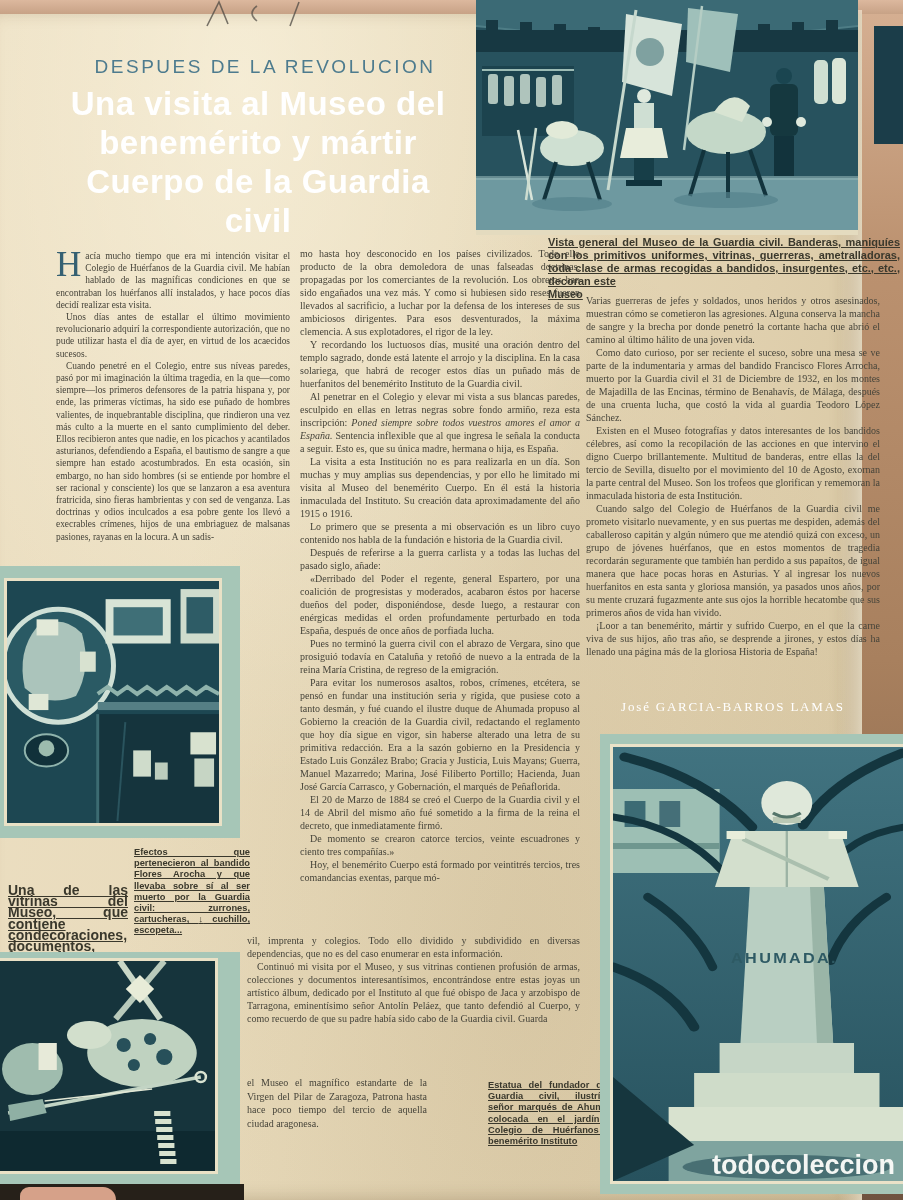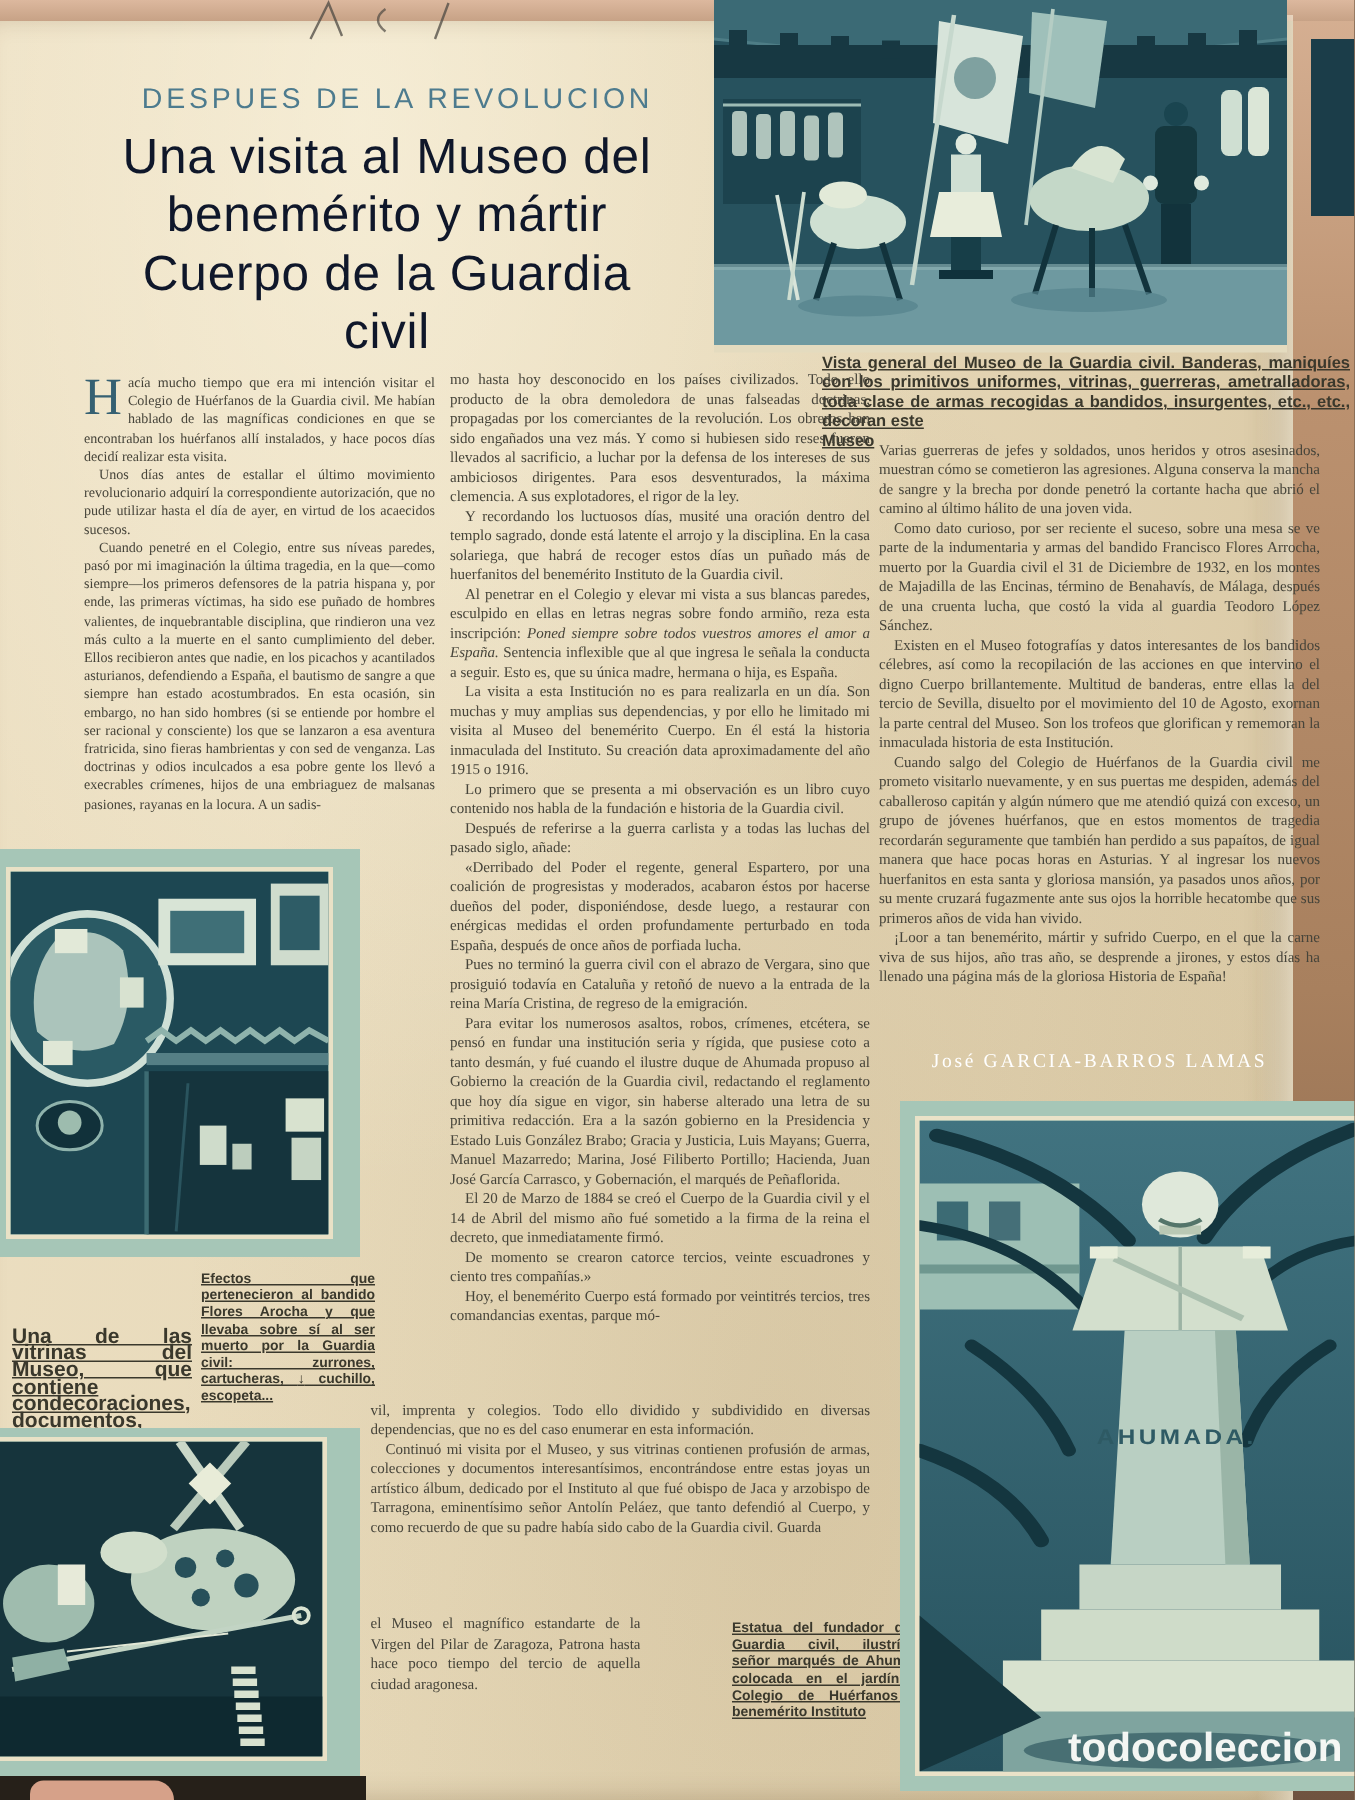--- a/index.html
+++ b/index.html
@@ -19,21 +19,21 @@
           linear-gradient(100deg,#ecdfc2 0%,#e7d9b9 45%,#e0d0ae 75%,#d6c5a0 100%);
         box-shadow:inset -14px 0 18px rgba(88,60,28,.28);}
   .curlhi{left:838px;top:10px;width:24px;height:1190px;
           background:linear-gradient(90deg,rgba(255,255,255,0),rgba(255,250,233,.55));}
 
   .kicker{left:92px;top:56px;width:346px;text-align:center;
           font-family:"Liberation Sans",sans-serif;font-size:19px;letter-spacing:2.5px;
           color:#4d7b8e;font-weight:400;}
   .headline{left:44px;top:84px;width:428px;text-align:center;
             font-family:"Liberation Sans",sans-serif;font-size:33px;line-height:39px;
-            color:#0f172a;letter-spacing:.5px;font-weight:400;}
+            color:#ffffff;letter-spacing:.5px;font-weight:700;}
 
   .bodytext{font-family:"Liberation Serif",serif;color:#46443a;text-align:justify;overflow:hidden;}
   .bodytext p{margin:0;text-indent:10px;}
   .bodytext p.noindent{text-indent:0;}
   .colL{left:56px;top:250px;width:234px;height:318px;font-size:9.4px;line-height:12.2px;}
   .colM{left:300px;top:247px;width:280px;height:686px;font-size:10px;line-height:13px;}
   .colM2{left:247px;top:934px;width:333px;height:140px;font-size:10px;line-height:13px;}
   .colM3{left:247px;top:1076px;width:180px;height:116px;font-size:10px;line-height:13.5px;}
   .colR{left:586px;top:294px;width:294px;height:404px;font-size:10px;line-height:13px;}
   .dropcap{float:left;font-size:35px;line-height:28px;color:#356072;margin:1px 4px 0 0;

